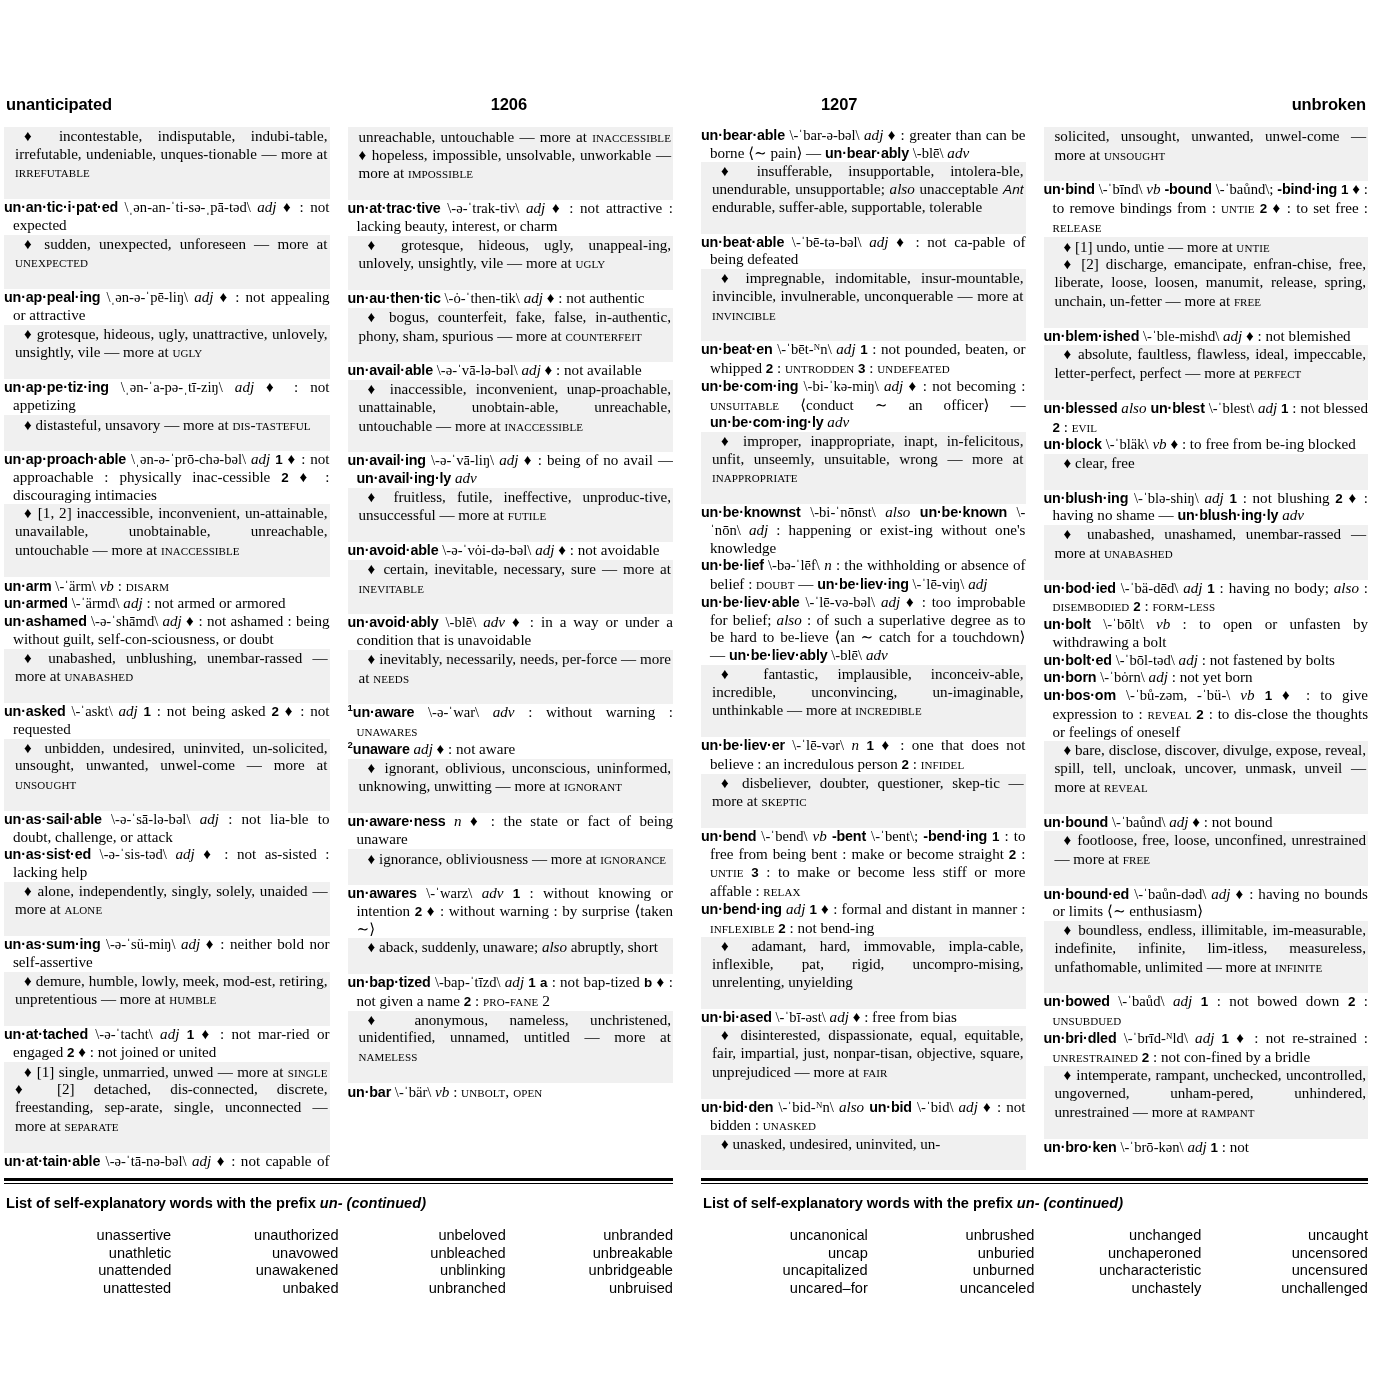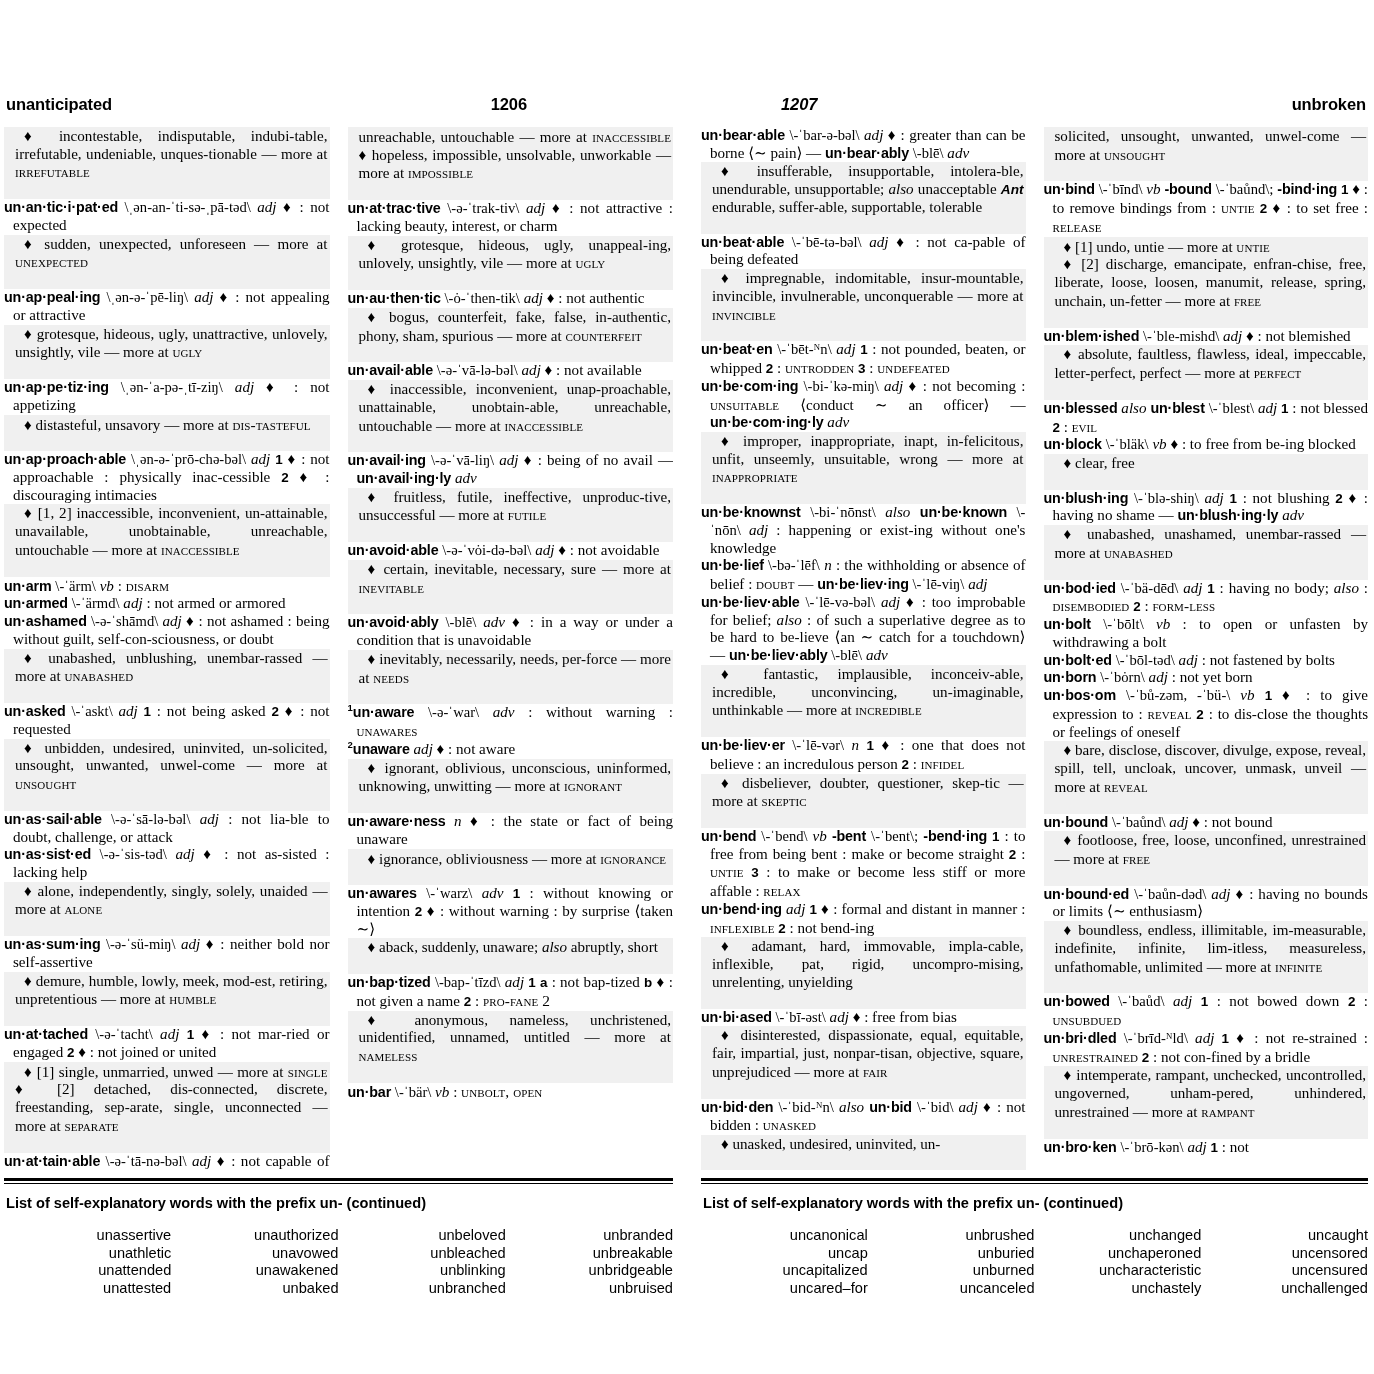--- a/index.html
+++ b/index.html
@@ -49,21 +49,21 @@
     font-size: 16.5px;
     letter-spacing: -0.1px;
     height: 22px;
     margin-bottom: 13px;
   }
   .runhead .rh-word   { flex: 0 0 auto; }
   .runhead .rh-folio  { flex: 0 0 auto; }
   .runhead .rh-spacer { flex: 1 1 auto; }
   .leaf.left  .runhead .rh-word  { margin-left: 2px; }
   .leaf.left  .runhead .rh-folio { margin-right: 146px; margin-left: 8px; }
-  .leaf.right .runhead .rh-folio { margin-left: 80px; font-style: italic; }
+  .leaf.right .runhead .rh-folio { margin-left: 120px; }
   .leaf.right .runhead .rh-word  { margin-right: 2px; }
 
   
   .cols {
     display: flex;
     gap: 18px;
     height: 1043px;
     overflow: hidden;
   }
   .col {
@@ -109,21 +109,21 @@
     font-size: 13.4px;
   }
   .sc {
     font-variant: small-caps;
     font-size: 15.4px;
     letter-spacing: 0.1px;
   }
   .it { font-style: italic; }
   .bit {
     font-family: "Liberation Sans", "DejaVu Sans", sans-serif;
-    font-weight: bold;
+    font-weight: normal;
     font-style: italic;
     font-size: 13.6px;
   }
 
   
   .syn {
     background: #f0f0f0;
     font-size: 15.1px;
     line-height: 1.175;
     text-align: justify;
@@ -147,21 +147,21 @@
     border-top: 1px solid #000;
     margin: 0;
     height: 0;
   }
   .list-title {
     font-family: "Liberation Sans", "DejaVu Sans", sans-serif;
     font-weight: bold;
     font-size: 14.6px;
     margin: 11px 0 0 2px;
   }
-  .list-title .ital { }
+  .list-title .ital { font-style: italic; }
   .wordgrid {
     display: flex;
     margin-top: 16px;
     font-family: "Liberation Sans", "DejaVu Sans", sans-serif;
     font-size: 14.6px;
     line-height: 1.205;
   }
   .wordgrid .wcol { width: 171px; text-align: right; }
   .leaf.right .wordgrid .wcol { width: 170px; }
   .wordgrid .wcol div { white-space: nowrap; }

